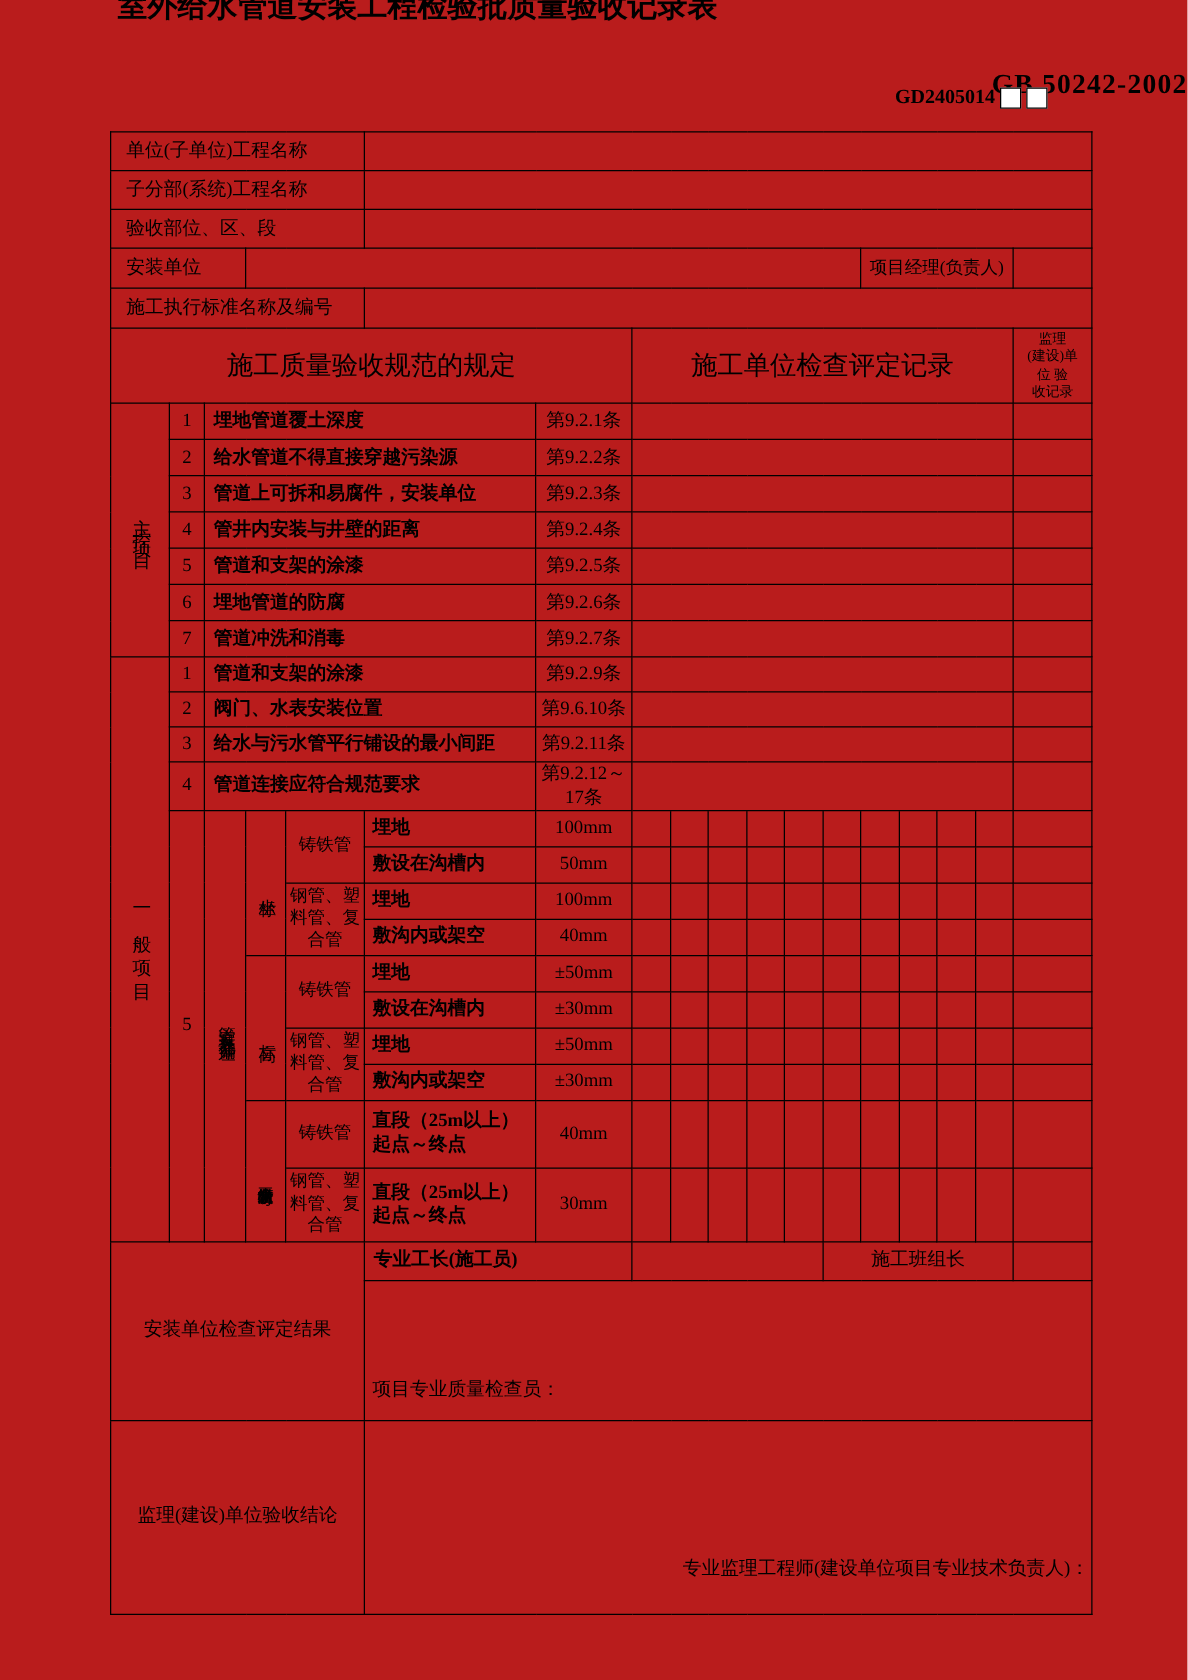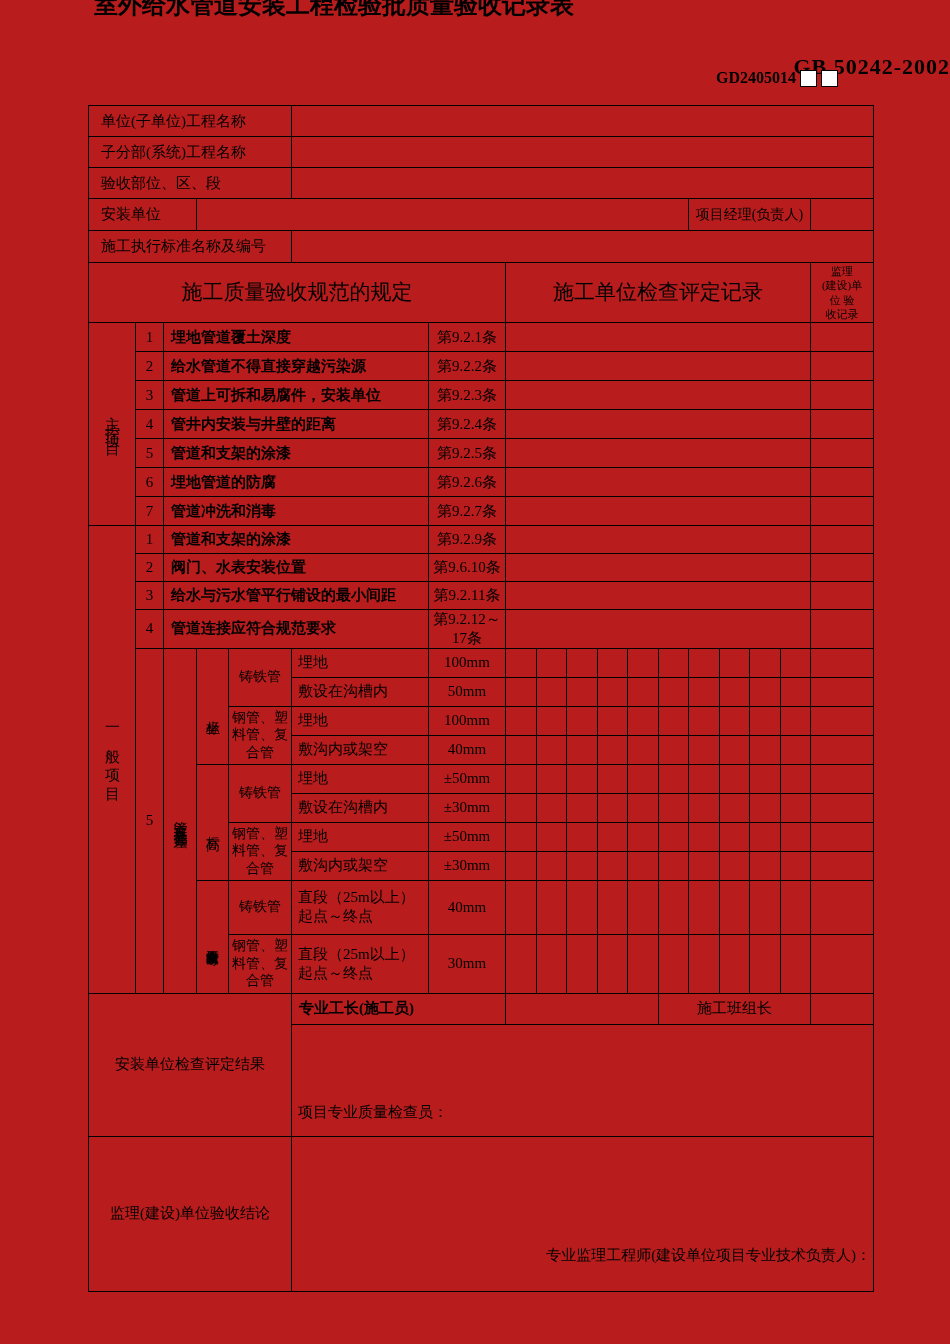--- a/index.html
+++ b/index.html
@@ -10,21 +10,21 @@
   .standard { position:absolute; top:54px; left:0; width:950px; text-align:right; font-size:22px; font-weight:bold; letter-spacing:1px; }
   .code-row { position:absolute; top:69px; left:716px; display:flex; align-items:center; gap:4px;text-align:right; }
   .code { font-weight:bold; font-size:16px; font-family:"Liberation Serif", serif; }
   .box { width:15px; height:15px; border:1px solid #000; display:inline-block; background:#fff; }
 
   table.form { position:absolute; top:105px; left:88px; border-collapse:collapse; table-layout:fixed; width:785px; }
   td { border:1px solid #000; font-size:15px; text-align:center; vertical-align:middle; padding:0 2px; overflow:hidden; line-height:1.25; }
 
   .lbl { text-align:left; padding-left:12px; }
   .left { text-align:left; padding-left:7px;font-weight:bold; }
-  .cond { text-align:left; padding-left:6px; }
+  .cond { text-align:left; padding-left:6px;font-weight:bold; }
   .pipe { font-size:14px; padding:0 2px; }
   .mgr { padding:0; font-size:14px; }
   .hd { font-size:21px; }
   .suphd { font-size:11px; white-space:pre-line; line-height:1.3; padding:0 1px; }
   .sig { text-align:left; vertical-align:bottom; padding-left:6px; padding-bottom:14px; }
   .sig2 { text-align:right; vertical-align:bottom; padding-left:6px; padding-bottom:26px; }
 
   .v { writing-mode:vertical-lr; text-orientation:upright; display:inline-block; line-height:1; }
   .v-main { letter-spacing:9px; }
   .v-gen { letter-spacing:19px; }

